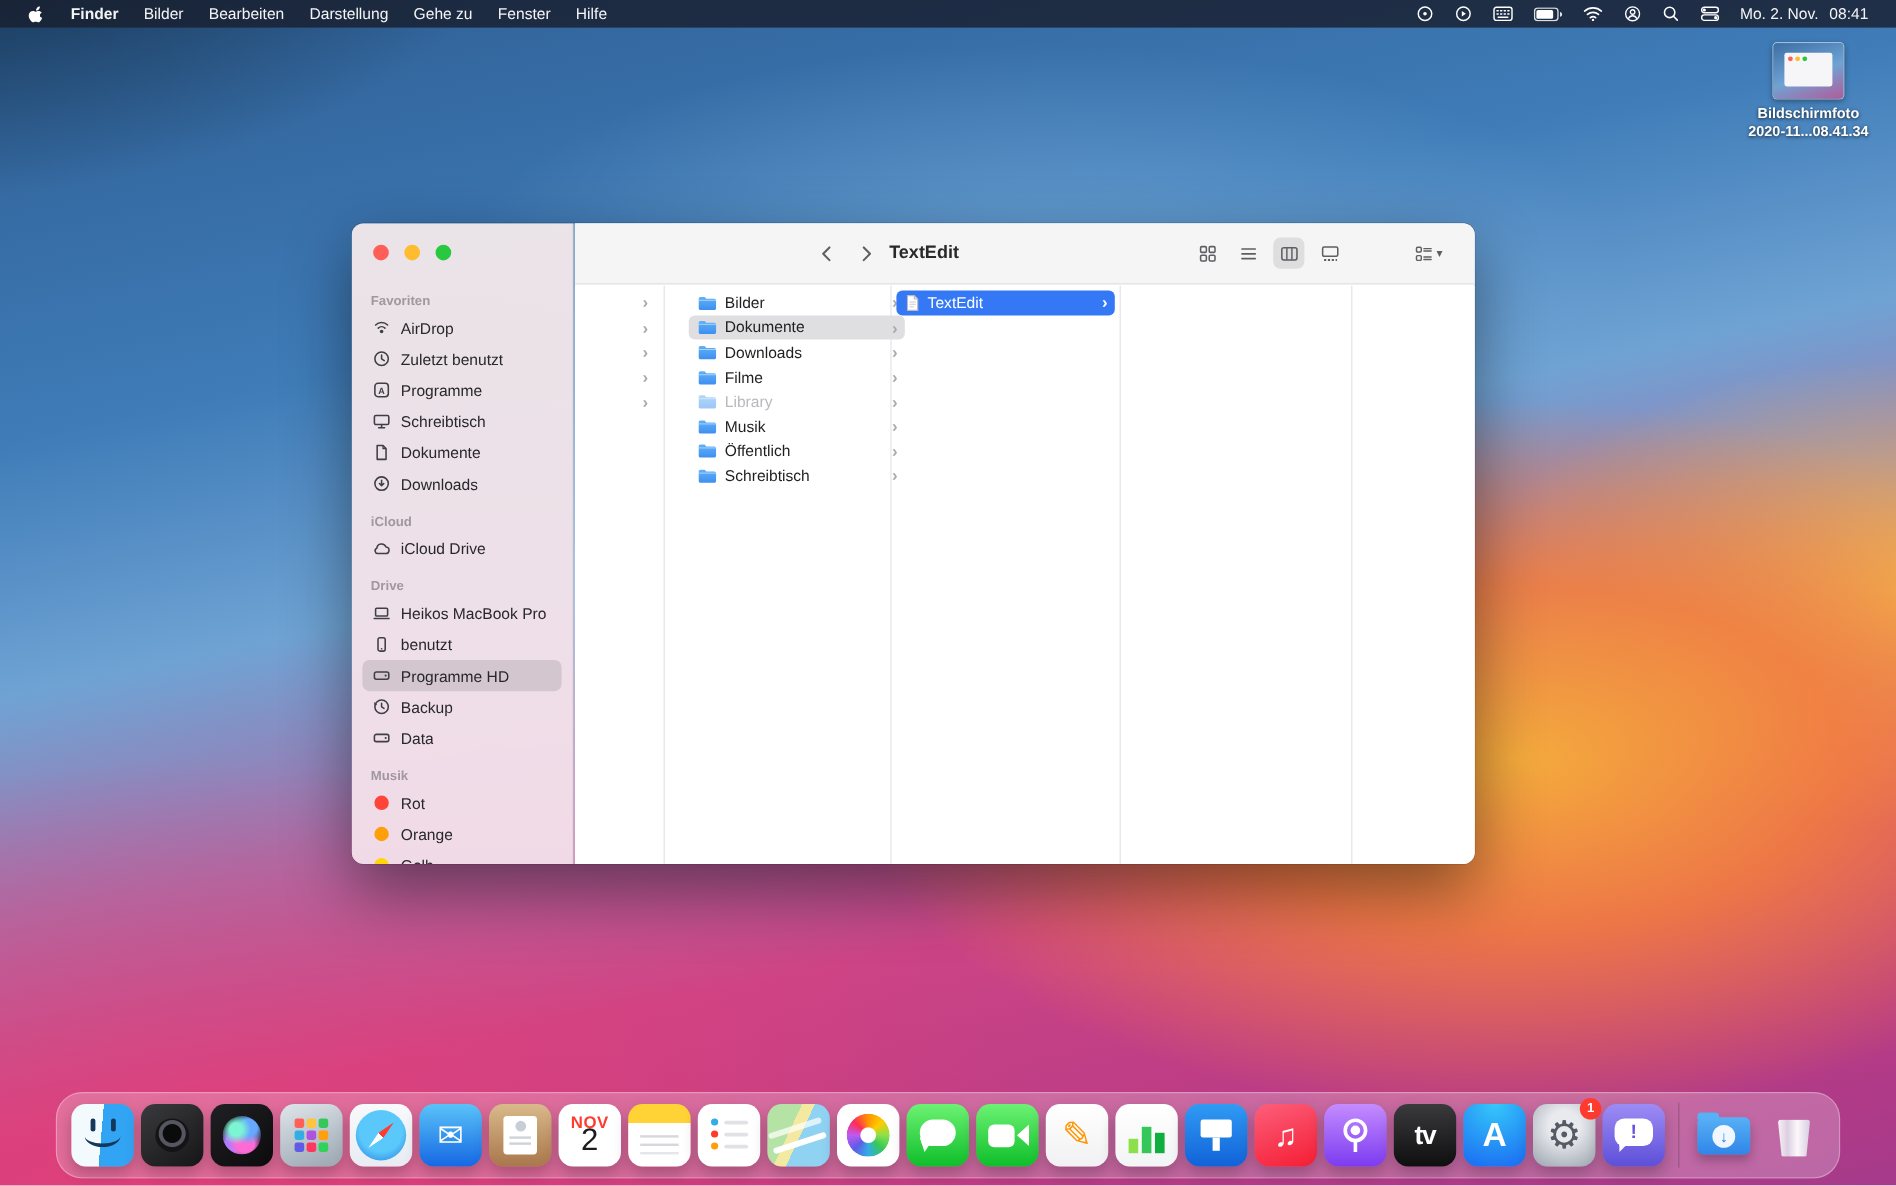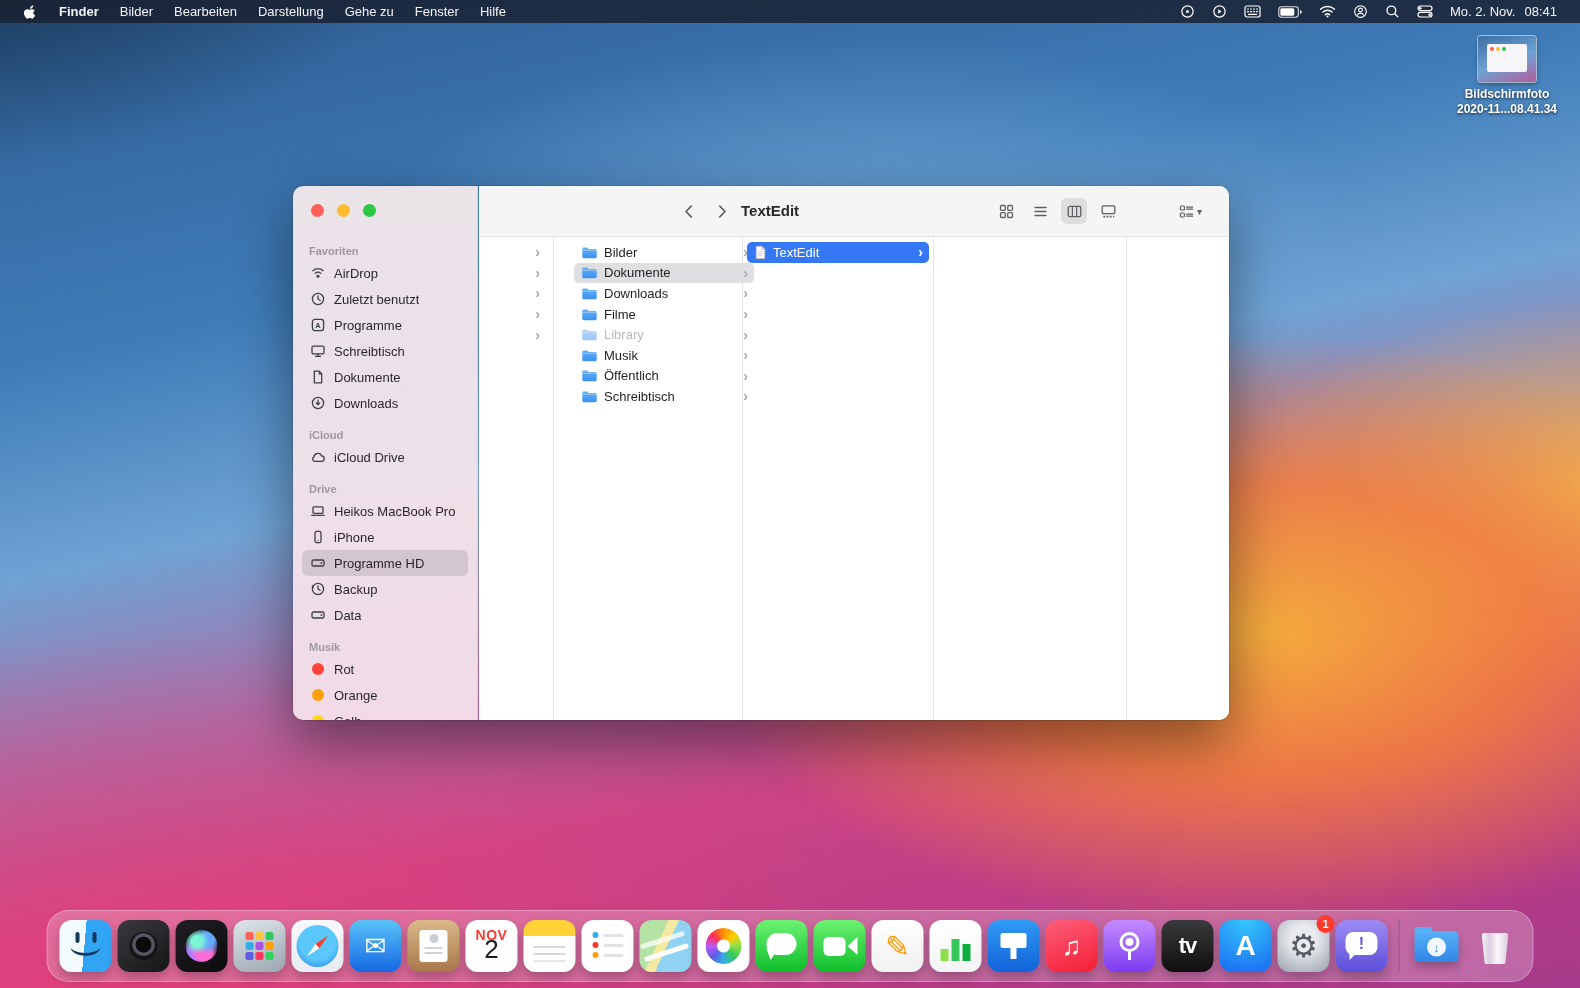--- a/index.html
+++ b/index.html
@@ -494,21 +494,21 @@
           </svg>
         </span>
       <span class="slabel">Heikos MacBook Pro</span>
     </div>
     <div class="srow">
       <span class="sicon">
           <svg width="16" height="16">
             <use href="#sym-iphone"></use>
           </svg>
         </span>
-      <span class="slabel">iPhone</span>
+      <span class="slabel">benutzt</span>
     </div>
     <div class="srow sel">
       <span class="sicon">
           <svg width="16" height="16">
             <use href="#sym-disk"></use>
           </svg>
         </span>
       <span class="slabel">Programme HD</span>
     </div>
     <div class="srow">

